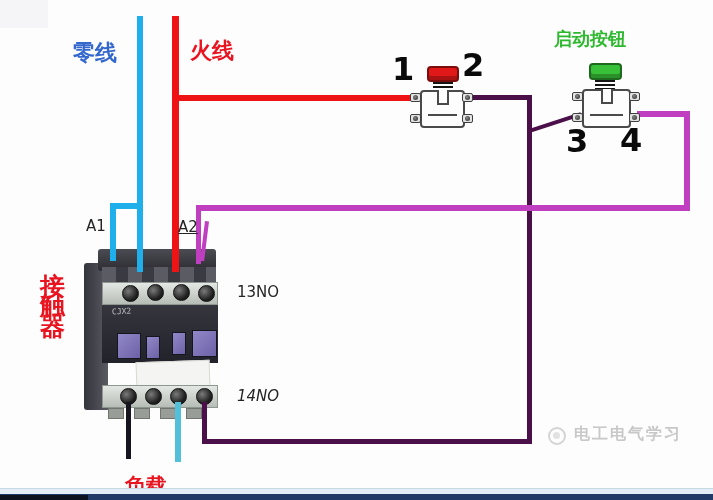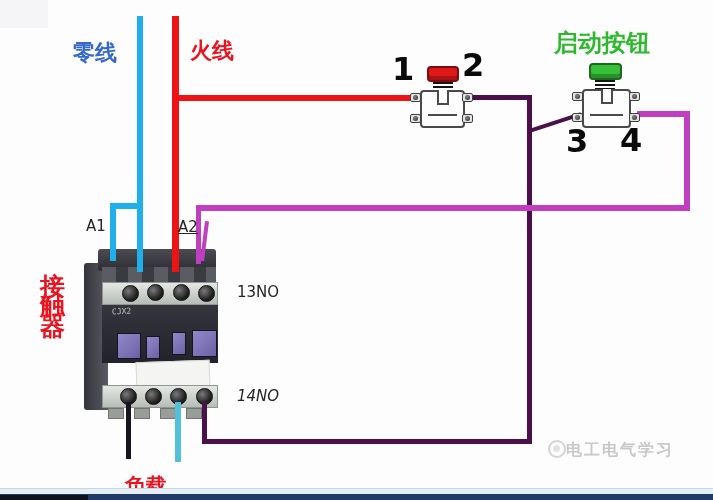--- a/index.html
+++ b/index.html
@@ -13,21 +13,21 @@
   body{font-family:"DejaVu Sans","Liberation Sans",sans-serif;background:#888;}
   .canvas{position:relative;width:713px;height:500px;background:#fdfdfd;overflow:hidden;margin:0 auto;}
   .abs{position:absolute;}
   .wire{position:absolute;}
 
   
   .lbl{position:absolute;font-weight:bold;white-space:nowrap;}
   .lbl-neutral{left:73px;top:38px;font-size:22px;color:var(--neutral-text);text-align:right;}
   .lbl-live{left:190px;top:36px;font-size:22px;color:var(--live-text);}
   .lbl-stop{left:407px;top:28px;font-size:18px;color:var(--live-text);}
-  .lbl-start{left:554px;top:27px;font-size:24px;color:var(--start-text);}
+  .lbl-start{left:554px;top:27px;font-size:18px;color:var(--start-text);}
   .lbl-contactor{left:38px;top:252px;font-size:25px;color:var(--live-text);
      writing-mode:vertical-rl;text-orientation:upright;letter-spacing:21px;line-height:28px;}
   .lbl-load{left:125px;top:472px;font-size:21px;color:var(--live-text);}
   .num{position:absolute;font-size:32px;font-weight:bold;color:#0a0a0a;}
   .small-lbl{position:absolute;font-size:15px;color:#242424;font-weight:normal;}
 
   
   .corner-box{left:0;top:0;width:48px;height:28px;background:#f5f5f7;}
 
   
@@ -97,21 +97,21 @@
   .ct-pad.p1{left:33px;top:84px;width:24px;height:26px;}
   .ct-pad.p2{left:62px;top:87px;width:14px;height:23px;}
   .ct-pad.p3{left:88px;top:83px;width:14px;height:23px;}
   .ct-pad.p4{left:108px;top:81px;width:25px;height:27px;}
   .ct-label{position:absolute;left:52px;top:112px;width:74px;height:28px;background:#f4f4f2;
      border:1px solid #d8d8d4;transform:rotate(-2deg);}
   .ct-foot{position:absolute;top:159px;width:16px;height:11px;background:#989d98;
      border:1px solid #70756f;}
 
   
-  .watermark{position:absolute;left:548px;top:440px;display:flex;align-items:flex-start;}
+  .watermark{position:absolute;left:548px;top:424px;display:flex;align-items:flex-end;gap:8px;}
   .wm-logo{width:18px;height:18px;border-radius:50%;border:2px solid #d4d4d4;position:relative;}
   .wm-logo::after{content:"";position:absolute;left:3px;top:3px;width:7px;height:7px;
      border-radius:50%;background:#e2e2e2;}
   .wm-text{font-size:16px;color:var(--watermark);letter-spacing:2px;font-weight:bold;
      text-shadow:1px 1px 0 #ffffff;}
 
   
   .bar-light{left:0;top:488px;width:713px;height:6px;background:#e4eef6;border-top:1px solid #c6d8e6;}
   .bar-navy{left:0;top:494px;width:713px;height:6px;background:var(--bottombar-navy);}
   .bar-darkleft{left:0;top:495px;width:88px;height:5px;background:#0c1220;}

